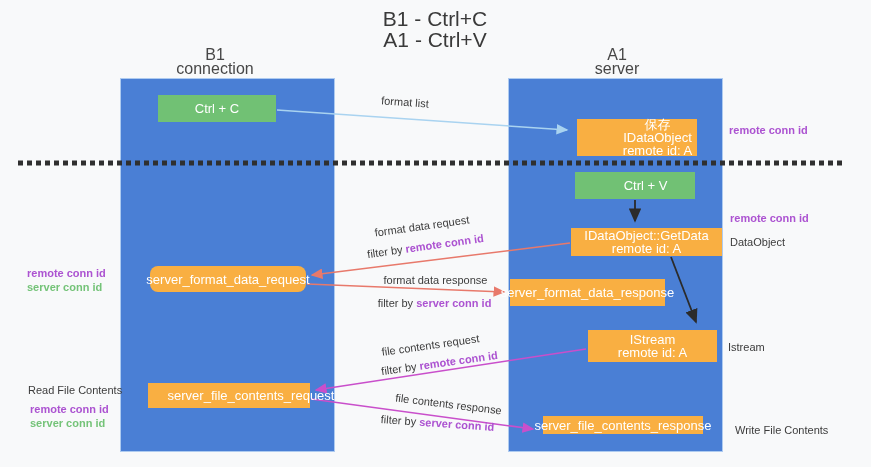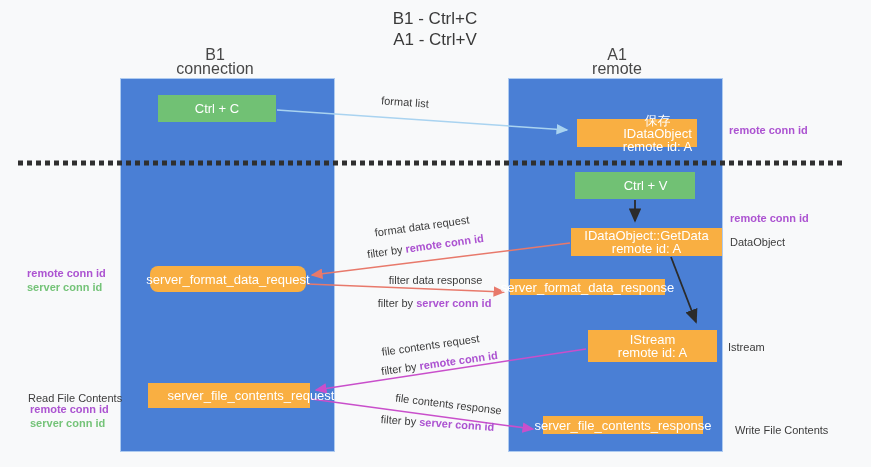--- a/index.html
+++ b/index.html
@@ -8,21 +8,21 @@
     background:#f8f9fa;
     font-family:"Liberation Sans",sans-serif;
     position:relative;
     overflow:hidden;
     color:#3c3c3c;
   }
   .abs{position:absolute;}
   .canvas{position:absolute;left:0;top:0;width:871px;height:467px;}
   .title{
     left:310px;top:8px;width:250px;
-    text-align:center;font-size:17px;line-height:21px;color:#3a3a3a;
+    text-align:center;font-size:21px;line-height:21px;color:#3a3a3a;
   }
   .lane{
     background:#4A7FD5;
     border:1px solid #aecbf0;
     box-sizing:border-box;
   }
   .lane-header{
     text-align:center;font-size:16px;line-height:14px;color:#474747;
   }
   .overlay{position:absolute;left:0;top:0;pointer-events:none;}
@@ -54,21 +54,21 @@
     <div>B1 - Ctrl+C</div>
     <div>A1 - Ctrl+V</div>
   </div>
 
   <div class="abs lane-header" style="left:155px;top:48px;width:120px;">
     <div>B1</div>
     <div>connection</div>
   </div>
   <div class="abs lane-header" style="left:557px;top:48px;width:120px;">
     <div>A1</div>
-    <div>remote</div>
+    <div>server</div>
   </div>
 
   <div class="abs lane" style="left:120px;top:78px;width:215px;height:374px;"></div>
   <div class="abs lane" style="left:508px;top:78px;width:215px;height:374px;"></div>
 
   <svg class="overlay" width="871" height="467" viewBox="0 0 871 467">
     <defs>
       <marker id="m-blue" markerWidth="8" markerHeight="7" refX="7" refY="3.5" orient="auto">
         <path d="M0,0 L8,3.5 L0,7 z" fill="#A9D3F0"></path>
       </marker>
@@ -95,32 +95,32 @@
   <div class="abs node green" style="left:158px;top:95px;width:118px;height:27px;">
     <span>Ctrl + C</span>
   </div>
   <div class="abs node" style="left:150px;top:266px;width:156px;height:26px;border-radius:8px;">
     <span>server_format_data_request</span>
   </div>
   <div class="abs node" style="left:148px;top:383px;width:162px;height:25px;padding-left:44px;">
     <span>server_file_contents_request</span>
   </div>
 
-  <div class="abs node" style="left:577px;top:119px;width:120px;height:28px;padding-left:41px;">
+  <div class="abs node" style="left:577px;top:119px;width:120px;height:37px;padding-left:41px;">
     <span>保存IDataObject</span>
     <span>remote id: A</span>
   </div>
   <div class="abs node green" style="left:575px;top:172px;width:120px;height:27px;padding-left:21px;">
     <span>Ctrl + V</span>
   </div>
   <div class="abs node" style="left:571px;top:228px;width:151px;height:28px;">
     <span>IDataObject::GetData</span>
     <span>remote id: A</span>
   </div>
-  <div class="abs node" style="left:510px;top:279px;width:155px;height:16px;">
+  <div class="abs node" style="left:510px;top:279px;width:155px;height:27px;">
     <span>server_format_data_response</span>
   </div>
   <div class="abs node" style="left:588px;top:330px;width:129px;height:32px;">
     <span>IStream</span>
     <span>remote id: A</span>
   </div>
   <div class="abs node" style="left:543px;top:416px;width:160px;height:18px;">
     <span>server_file_contents_response</span>
   </div>
 
@@ -129,21 +129,21 @@
   </div>
 
   <div class="abs edge-label" style="left:357px;top:220px;width:130px;transform:rotate(-8deg);">
     <span>format data request</span>
   </div>
   <div class="abs edge-label" style="left:348px;top:240px;width:155px;transform:rotate(-8deg);">
     <span>filter by </span><span class="key-purple">remote conn id</span>
   </div>
 
   <div class="abs edge-label" style="left:378px;top:274px;width:115px;">
-    <span>filter data response</span>
+    <span>format data response</span>
   </div>
   <div class="abs edge-label" style="left:372px;top:297px;width:125px;">
     <span>filter by </span><span class="key-purple">server conn id</span>
   </div>
 
   <div class="abs edge-label" style="left:368px;top:339px;width:125px;transform:rotate(-8deg);">
     <span>file contents request</span>
   </div>
   <div class="abs edge-label" style="left:362px;top:357px;width:155px;transform:rotate(-8deg);">
     <span>filter by </span><span class="key-purple">remote conn id</span>
@@ -157,17 +157,17 @@
   </div>
 
   <div class="abs side-label purple" style="left:729px;top:124px;">remote conn id</div>
   <div class="abs side-label purple" style="left:730px;top:212px;">remote conn id</div>
   <div class="abs side-label plain" style="left:730px;top:236px;">DataObject</div>
   <div class="abs side-label plain" style="left:728px;top:341px;">Istream</div>
   <div class="abs side-label plain" style="left:735px;top:424px;">Write File Contents</div>
 
   <div class="abs side-label purple" style="left:27px;top:267px;">remote conn id</div>
   <div class="abs side-label green" style="left:27px;top:281px;">server conn id</div>
-  <div class="abs side-label plain" style="left:28px;top:392px;">Read File Contents</div>
+  <div class="abs side-label plain" style="left:28px;top:384px;">Read File Contents</div>
   <div class="abs side-label purple" style="left:30px;top:403px;">remote conn id</div>
   <div class="abs side-label green" style="left:30px;top:417px;">server conn id</div>
 
 </div>
 
 </body></html>

